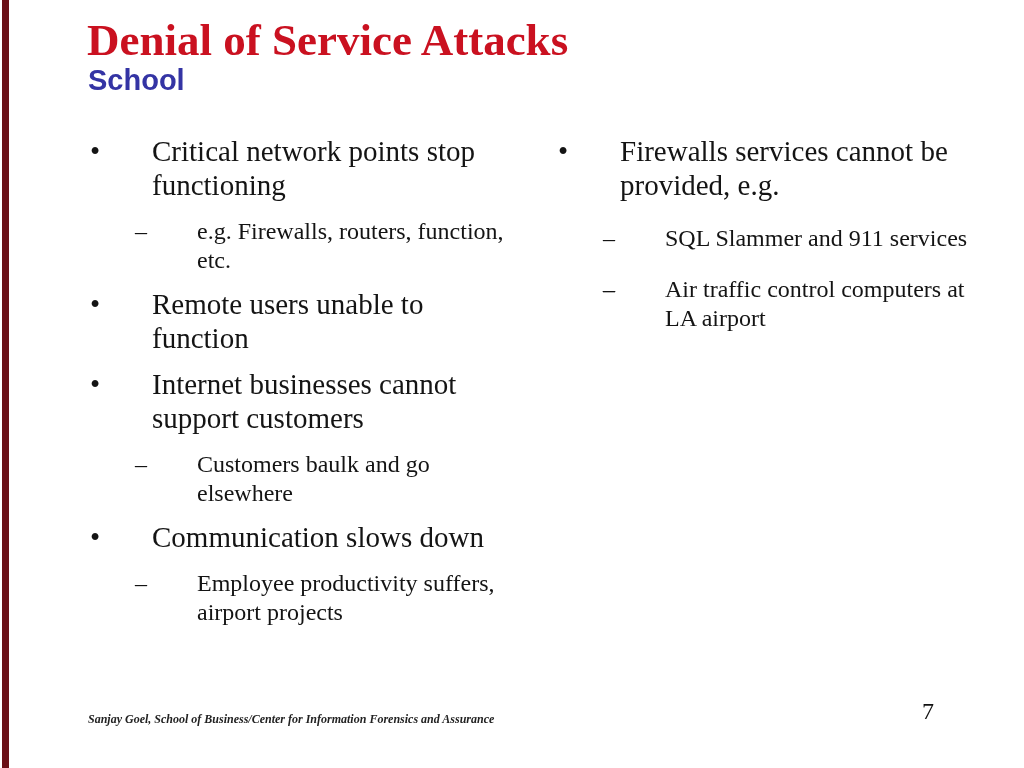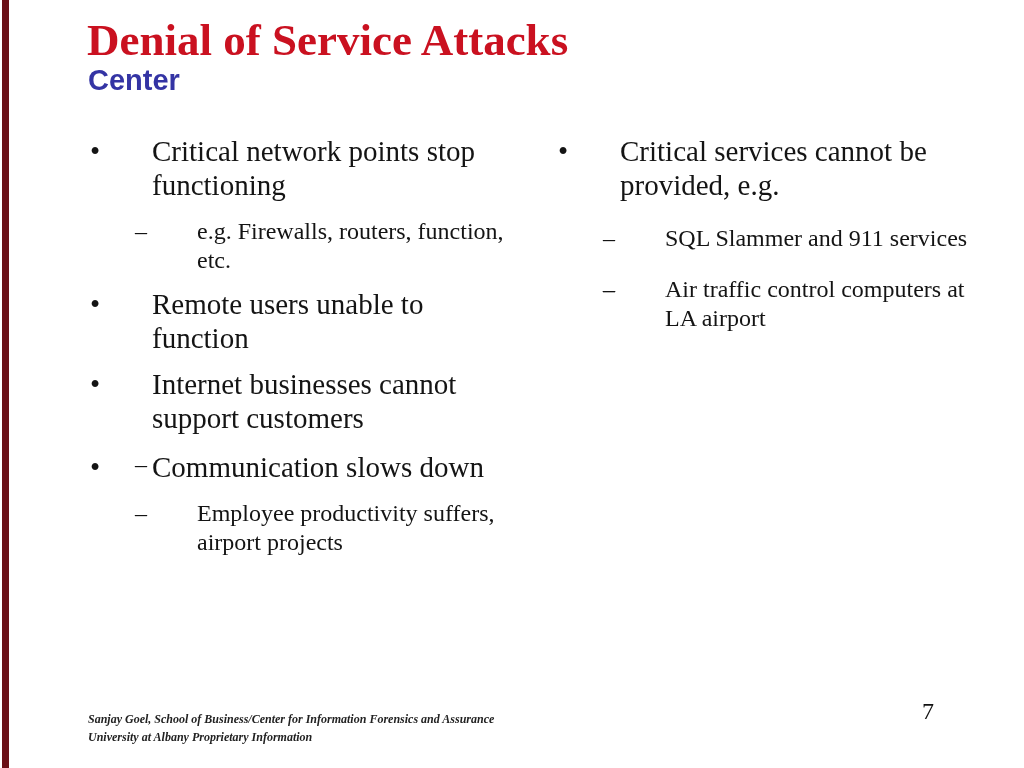--- a/index.html
+++ b/index.html
@@ -93,21 +93,21 @@
     line-height: 26px;
     color: #111111;
   }
 </style>
 </head>
 <body>
 
 <div class="edge-stripe"></div>
 
 <div class="slide-title">Denial of Service Attacks</div>
-<div class="slide-subtitle">Center</div>
+<div class="slide-subtitle">School</div>
 
 <div class="col col-left">
   <div class="li l1">
     <span class="marker">•</span>
     <span class="txt">Critical network points stop
 functioning</span>
   </div>
   <div class="li l2">
     <span class="marker">–</span>
     <span class="txt">e.g. Firewalls, routers, function,
@@ -118,50 +118,51 @@
     <span class="txt">Remote users unable to
 function</span>
   </div>
   <div class="li l1">
     <span class="marker">•</span>
     <span class="txt">Internet businesses cannot
 support customers</span>
   </div>
   <div class="li l2">
     <span class="marker">–</span>
+    <span class="txt">Customers baulk and go
+elsewhere</span>
   </div>
   <div class="li l1">
     <span class="marker">•</span>
     <span class="txt">Communication slows down</span>
   </div>
   <div class="li l2">
     <span class="marker">–</span>
     <span class="txt">Employee productivity suffers,
 airport projects</span>
   </div>
 </div>
 
 <div class="col col-right">
   <div class="li l1">
     <span class="marker">•</span>
-    <span class="txt">Critical services cannot be
+    <span class="txt">Firewalls services cannot be
 provided, e.g.</span>
   </div>
   <div class="li l2">
     <span class="marker">–</span>
     <span class="txt">SQL Slammer and 911 services</span>
   </div>
   <div class="li l2">
     <span class="marker">–</span>
   </div>
   <div class="li l2">
     <span class="marker">–</span>
     <span class="txt">Air traffic control computers at
 LA airport</span>
   </div>
 </div>
 
 <div class="footer">
   <div>Sanjay Goel, School of Business/Center for Information Forensics and Assurance</div>
-  <div>University at Albany Proprietary Information</div>
 </div>
 
 <div class="page-number">7</div>
 
 </body></html>

